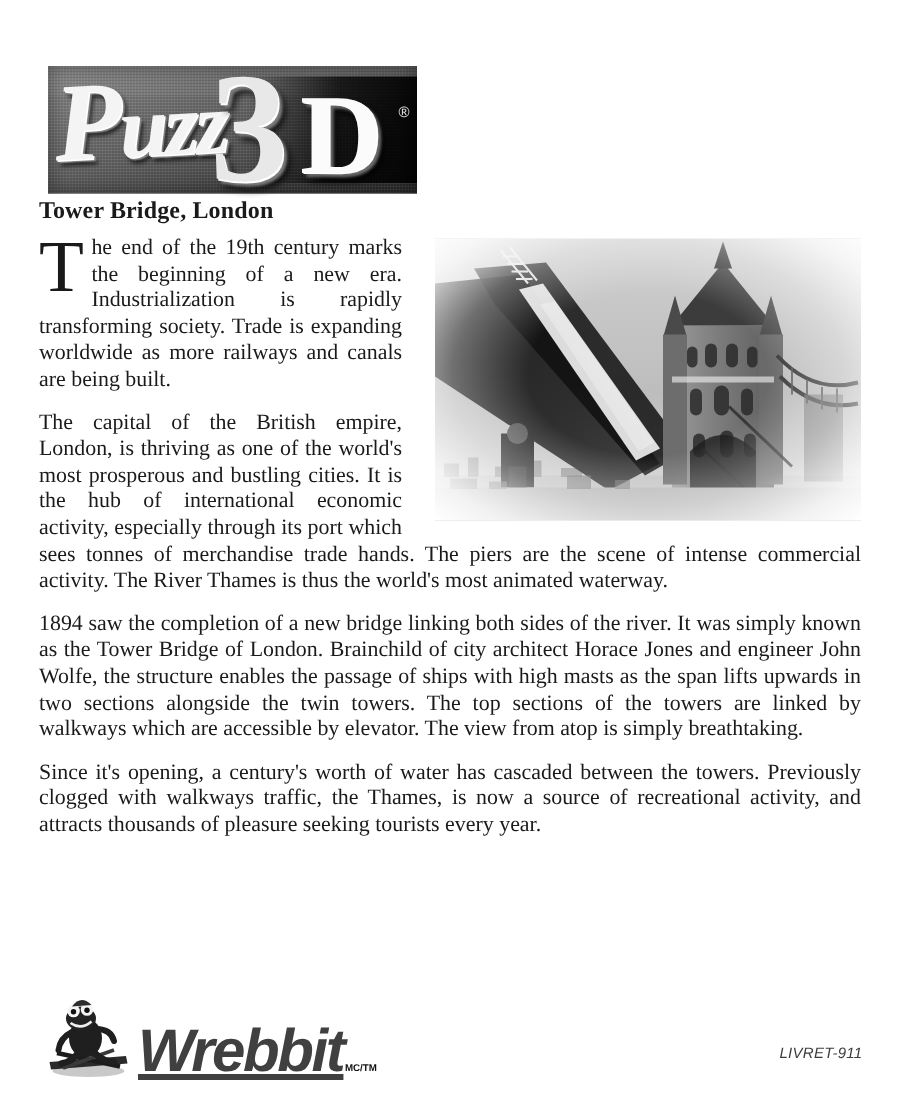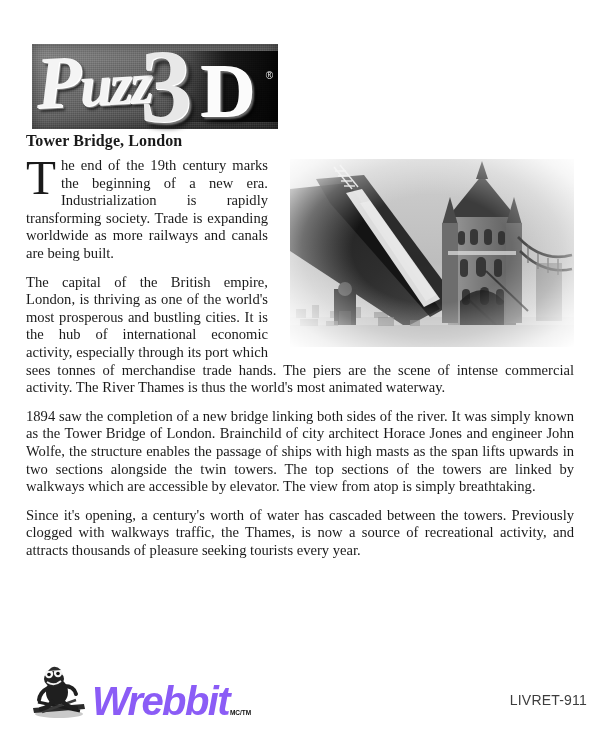--- a/index.html
+++ b/index.html
@@ -177,42 +177,44 @@
     height: 58px;
   }
   .mascot { width: 58px; height: 56px; display: block; }
   .wrebbit-name {
     font-family: "Liberation Sans", "DejaVu Sans", sans-serif;
     font-weight: bold;
     font-style: italic;
     font-size: 40px;
     line-height: 38px;
     letter-spacing: -1.6px;
-    color: #8b5cf6;
+    color: #404040;
     margin-left: 4px;
+    text-decoration: underline;
   }
   .wrebbit-tm {
     font-family: "Liberation Sans", "DejaVu Sans", sans-serif;
     font-style: normal;
     font-weight: bold;
     font-size: 6.5px;
     letter-spacing: 0;
     color: #111111;
     margin-left: 1px;
     padding-bottom: 4px;
     align-self: flex-end;
   }
   .doc-code {
     position: absolute;
-    right: 13px;
+    right: 25px;
     bottom: 18px;
     font-family: "Liberation Sans", "DejaVu Sans", sans-serif;
-    font-size: 14px;
+    font-size: 10px;
     letter-spacing: .2px;
     color: #3d3d3d;
+    font-style: italic;
   }
 </style>
 </head>
 <body>
 
 <div class="logo-block">
   <div class="logo-plate"></div>
   <div class="logo-word">
     <span class="logo-puzz"><span class="cap">P</span><span>uzz</span></span>
     <span class="logo-3">3</span>

